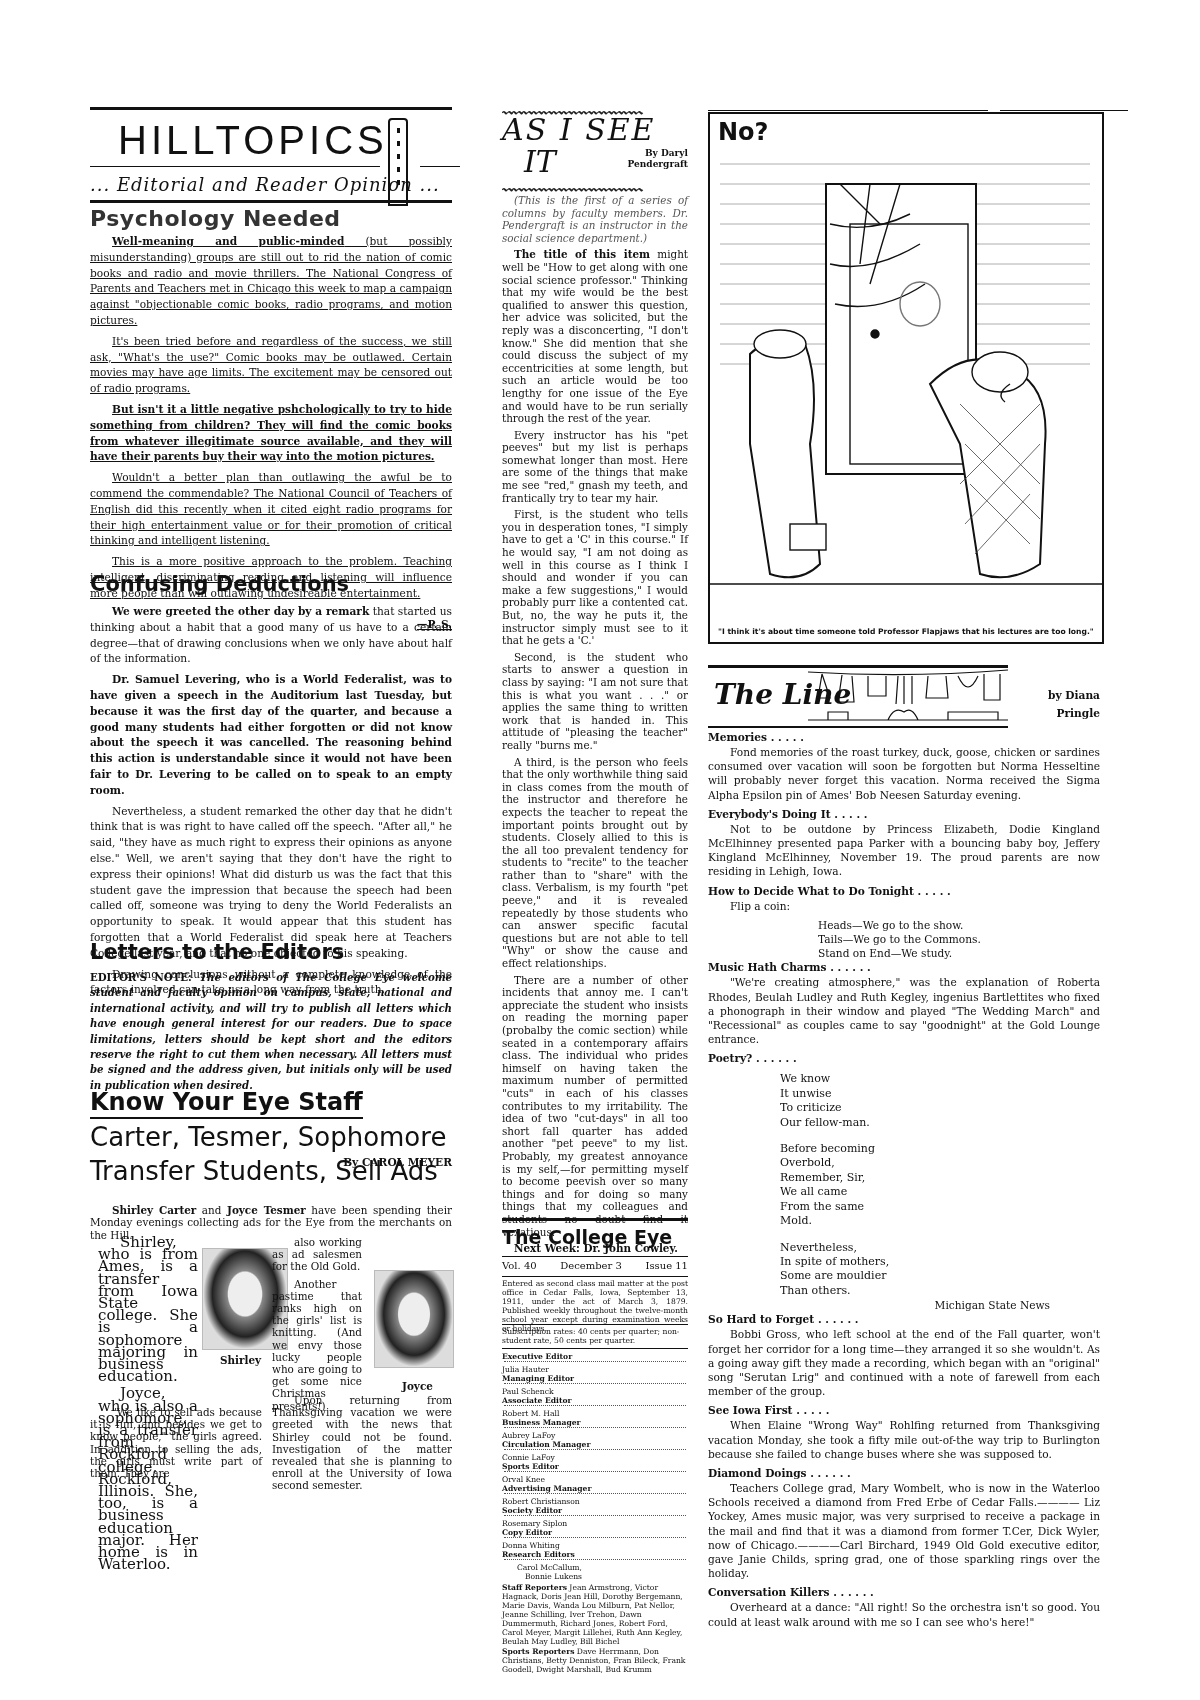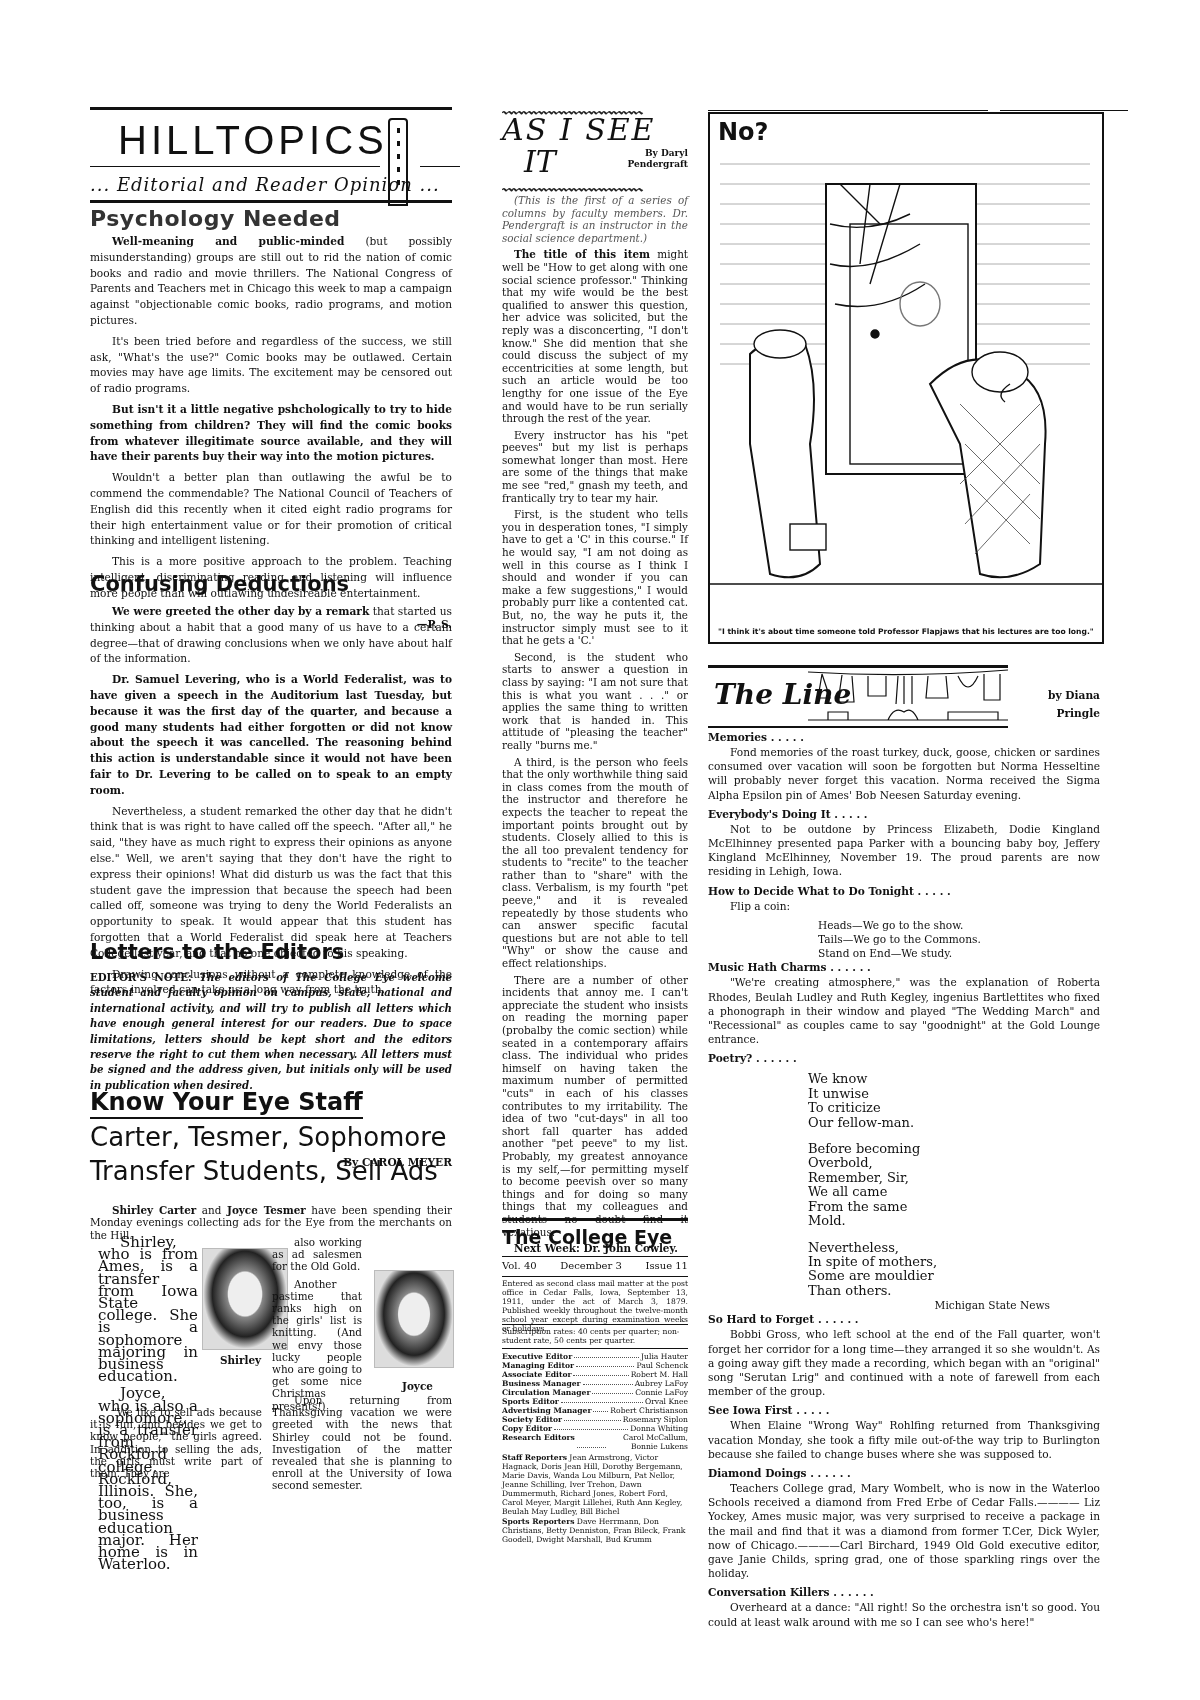--- a/index.html
+++ b/index.html
@@ -17,26 +17,26 @@
   .thin{border-top:1px solid #111;}
   .hill-title{font-family:"Liberation Sans",sans-serif;font-size:40px;letter-spacing:4px;font-weight:normal;line-height:44px;}
   .hill-sub{font-family:"DejaVu Serif",serif;font-style:italic;font-size:18px;letter-spacing:1px;}
   .sans-h{font-family:"DejaVu Sans",sans-serif;font-weight:bold;}
   .tower{position:absolute;width:16px;height:84px;border:2px solid #111;border-radius:4px 4px 0 0;background:#fff;}
   .tower i{display:block;width:3px;height:5px;background:#111;margin:8px auto 0;}
   .wave{font-size:11px;letter-spacing:-1px;color:#222;white-space:nowrap;overflow:hidden;}
   .mid .body{font-size:10.4px;line-height:12.6px;}
   .mid .body p{text-indent:12px;margin-bottom:4px;}
   .staff{font-size:7.6px;line-height:9px;font-family:"DejaVu Serif",serif;}
-  .staff .row{display:flex;justify-content:center;}
+  .staff .row{display:flex;justify-content:center;flex-direction:column;}
   .staff .row .role{font-weight:bold;}
   .staff .row .dots{flex:1;border-bottom:1px dotted #555;margin:0 2px 3px;}
   .cartoon{position:relative;border:2px solid #111;}
   .line-sec .hd{font-weight:bold;font-size:10.6px;line-height:15px;}
-  .poem{margin-left:100px;font-size:13px;line-height:14.4px;}
+  .poem{margin-left:72px;font-size:11px;line-height:14.4px;}
   .photo{position:absolute;background:radial-gradient(ellipse at 50% 45%,#eee 0 28%,#888 30%,#222 55%,#ddd 70%);border:1px solid #bbb;}
 </style>
 </head>
 <body>
 
 <div class="col left">
   <div class="rule" style="position:absolute;top:107px;left:0;width:362px;"></div>
   <div class="hill-title" style="position:absolute;top:118px;left:28px;">HILLTOPICS</div>
   <div class="tower" style="position:absolute;top:118px;left:298px;">
       <i></i>
@@ -44,21 +44,21 @@
       <i></i>
       <i></i>
       <i></i>
     </div>
   <div class="thin" style="position:absolute;top:166px;left:0;width:290px;"></div>
   <div class="thin" style="position:absolute;top:166px;left:330px;width:40px;"></div>
   <div class="hill-sub" style="position:absolute;top:174px;left:0;">... Editorial and Reader Opinion ...</div>
   <div class="rule" style="position:absolute;top:200px;left:0;width:362px;"></div>
 
   <div class="sans-h" style="position:absolute;top:206px;left:0;font-size:22px;color:#333;letter-spacing:0.5px;">Psychology Needed</div>
-  <div class="body" style="position:absolute;top:234px;left:0;width:362px;">
+  <div class="body" style="position:absolute;top:234px;left:0;width:362px;text-decoration:underline;">
     <p><span class="b">Well-meaning and public-minded</span><span> (but possibly misunderstanding) groups are still out to rid the nation of comic books and radio and movie thrillers. The National Congress of Parents and Teachers met in Chicago this week to map a campaign against "objectionable comic books, radio programs, and motion pictures.</span></p>
     <p>It's been tried before and regardless of the success, we still ask, "What's the use?" Comic books may be outlawed. Certain movies may have age limits. The excitement may be censored out of radio programs.</p>
     <p class="b">But isn't it a little negative pshchologically to try to hide something from children? They will find the comic books from whatever illegitimate source available, and they will have their parents buy their way into the motion pictures.</p>
     <p>Wouldn't a better plan than outlawing the awful be to commend the commendable? The National Council of Teachers of English did this recently when it cited eight radio programs for their high entertainment value or for their promotion of critical thinking and intelligent listening.</p>
     <p>This is a more positive approach to the problem. Teaching intelligent, discriminating reading and listening will influence more people than will outlawing undesireable entertainment.</p>
     <div class="b" style="text-align:right;margin-top:15px;">—P. S.</div>
   </div>
 
   <div class="sans-h" style="position:absolute;top:572px;left:0;font-size:21px;">Confusing Deductions</div>
   <div class="body" style="position:absolute;top:604px;left:0;width:362px;">

